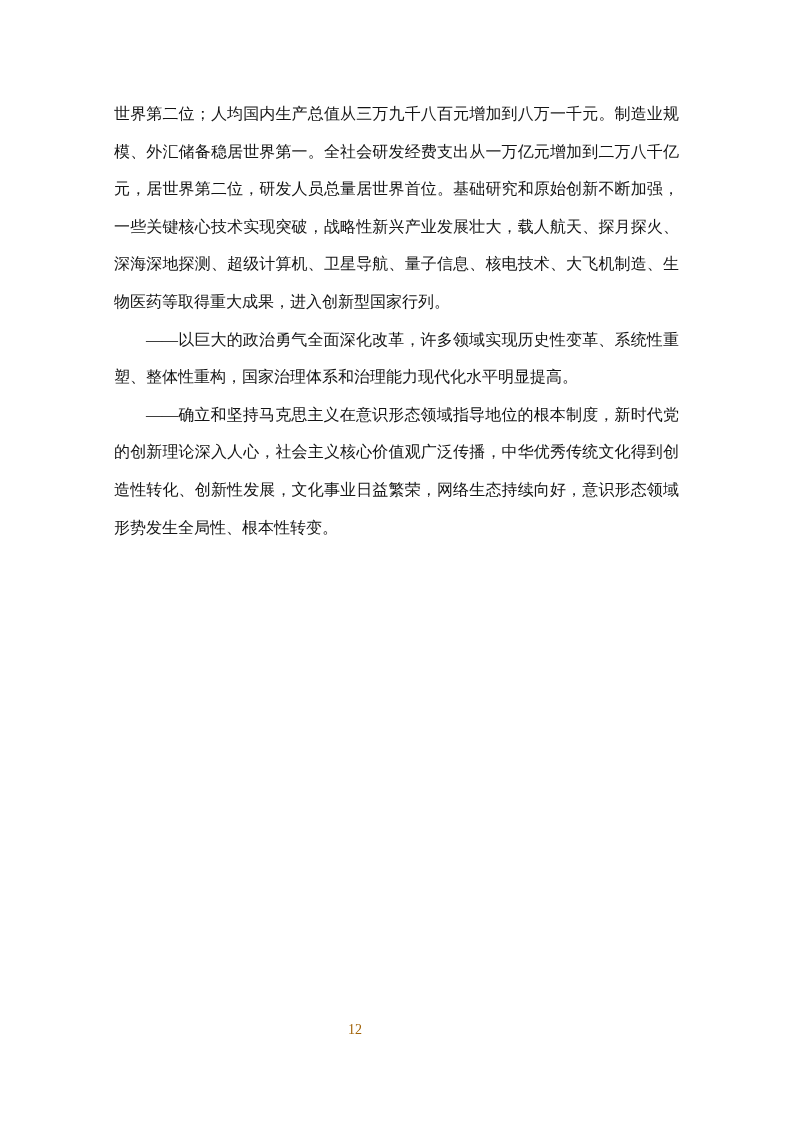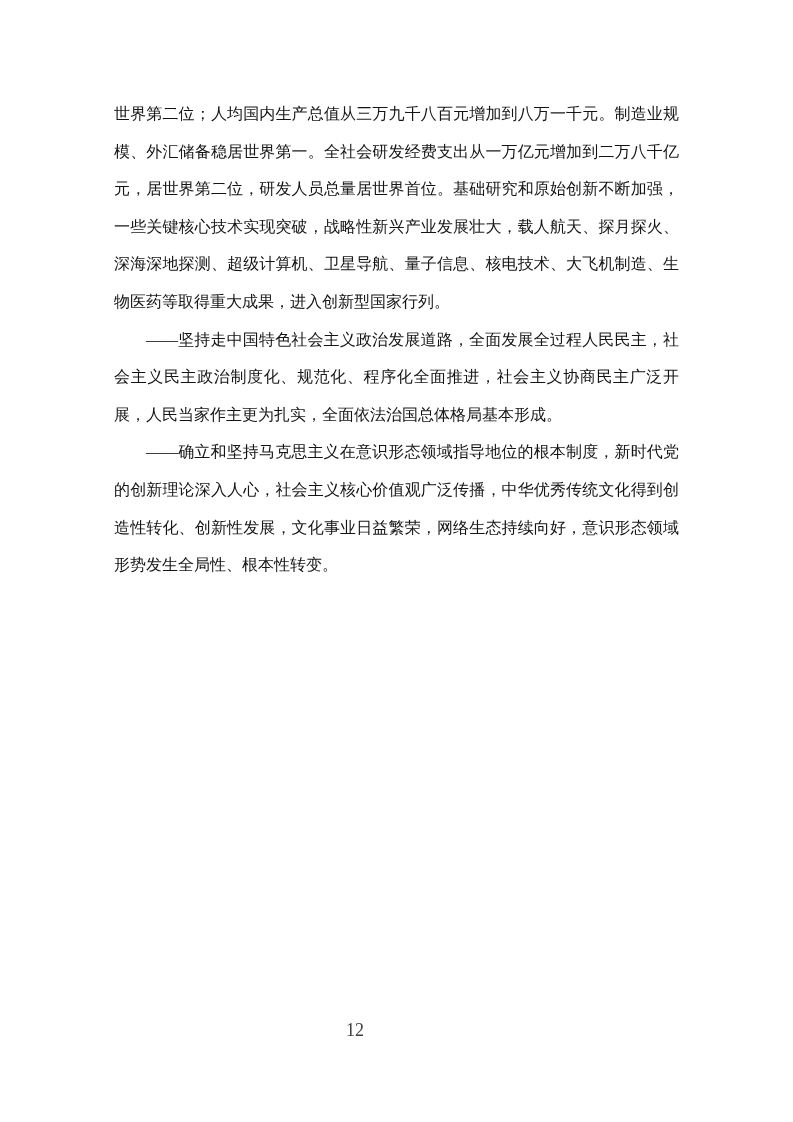--- a/index.html
+++ b/index.html
@@ -39,28 +39,28 @@
   }
   .content p.indent {
     text-indent: 2em;
   }
   .footer {
     position: absolute;
     left: 0;
     top: 1020px;
     width: 710px;
     text-align: center;
-    font-size: 18px;
+    font-size: 14px;
     line-height: 20px;
-    color: #404040;
+    color: #a16207;
   }
 </style>
 </head>
 <body>
 
 <div class="page">
   <div class="content">
       <p>世界第二位；人均国内生产总值从三万九千八百元增加到八万一千元。制造业规模、外汇储备稳居世界第一。全社会研发经费支出从一万亿元增加到二万八千亿元，居世界第二位，研发人员总量居世界首位。基础研究和原始创新不断加强，一些关键核心技术实现突破，战略性新兴产业发展壮大，载人航天、探月探火、深海深地探测、超级计算机、卫星导航、量子信息、核电技术、大飞机制造、生物医药等取得重大成果，进入创新型国家行列。</p>
-      <p class="indent">——坚持走中国特色社会主义政治发展道路，全面发展全过程人民民主，社会主义民主政治制度化、规范化、程序化全面推进，社会主义协商民主广泛开展，人民当家作主更为扎实，全面依法治国总体格局基本形成。</p>
+      <p class="indent">——以巨大的政治勇气全面深化改革，许多领域实现历史性变革、系统性重塑、整体性重构，国家治理体系和治理能力现代化水平明显提高。</p>
       <p class="indent">——确立和坚持马克思主义在意识形态领域指导地位的根本制度，新时代党的创新理论深入人心，社会主义核心价值观广泛传播，中华优秀传统文化得到创造性转化、创新性发展，文化事业日益繁荣，网络生态持续向好，意识形态领域形势发生全局性、根本性转变。</p>
     </div>
   <div class="footer">12</div>
 </div>
 
 </body></html>

